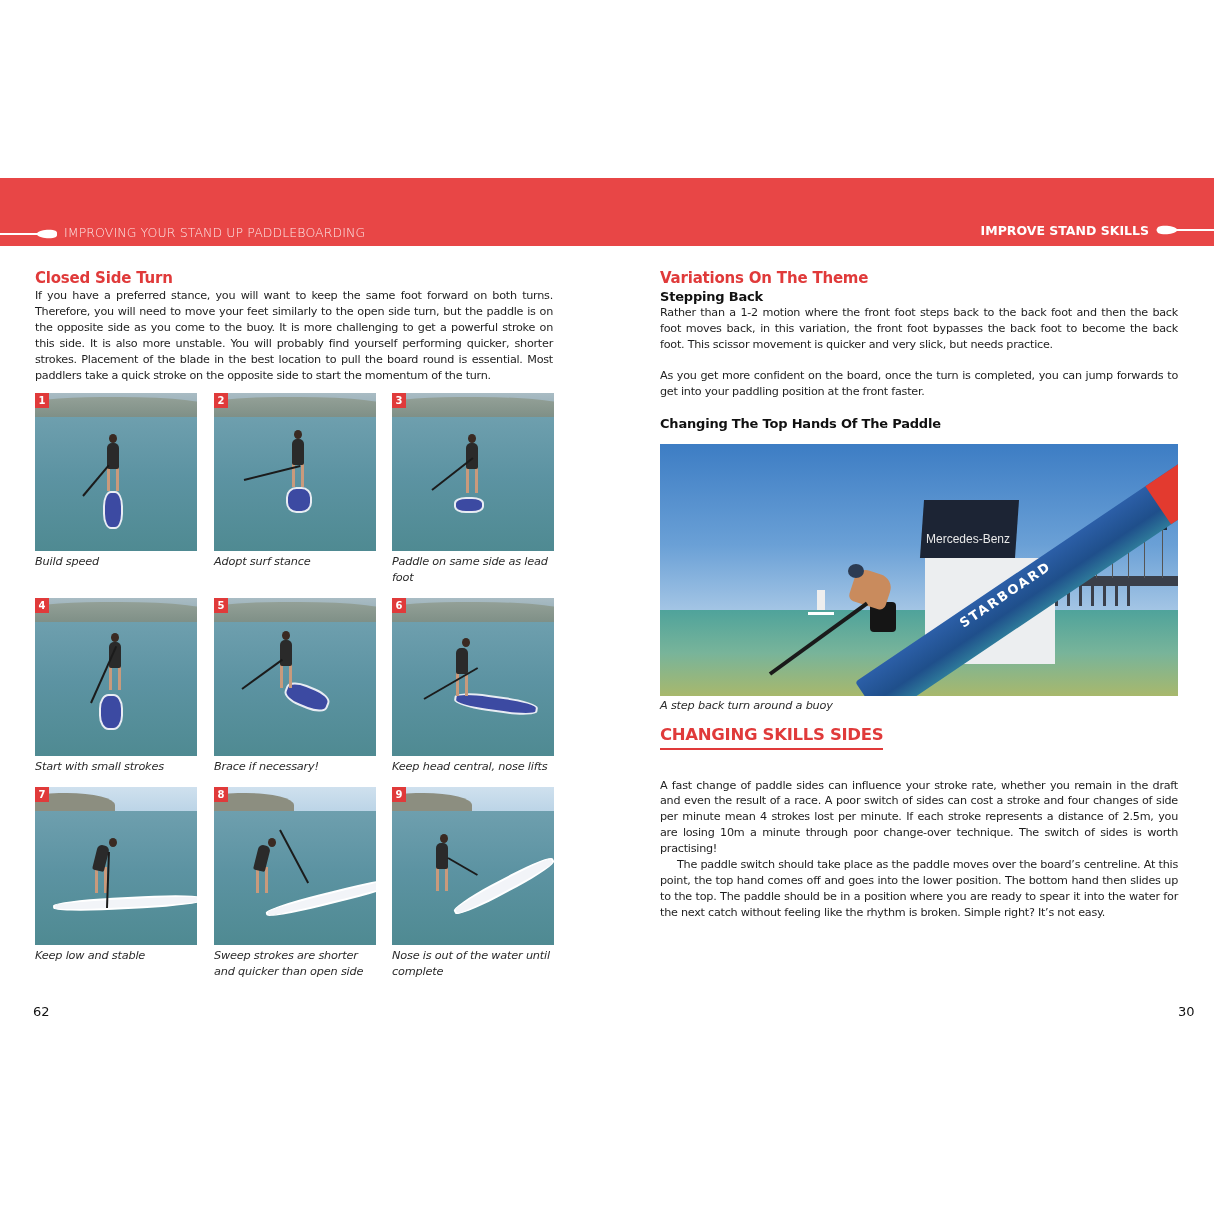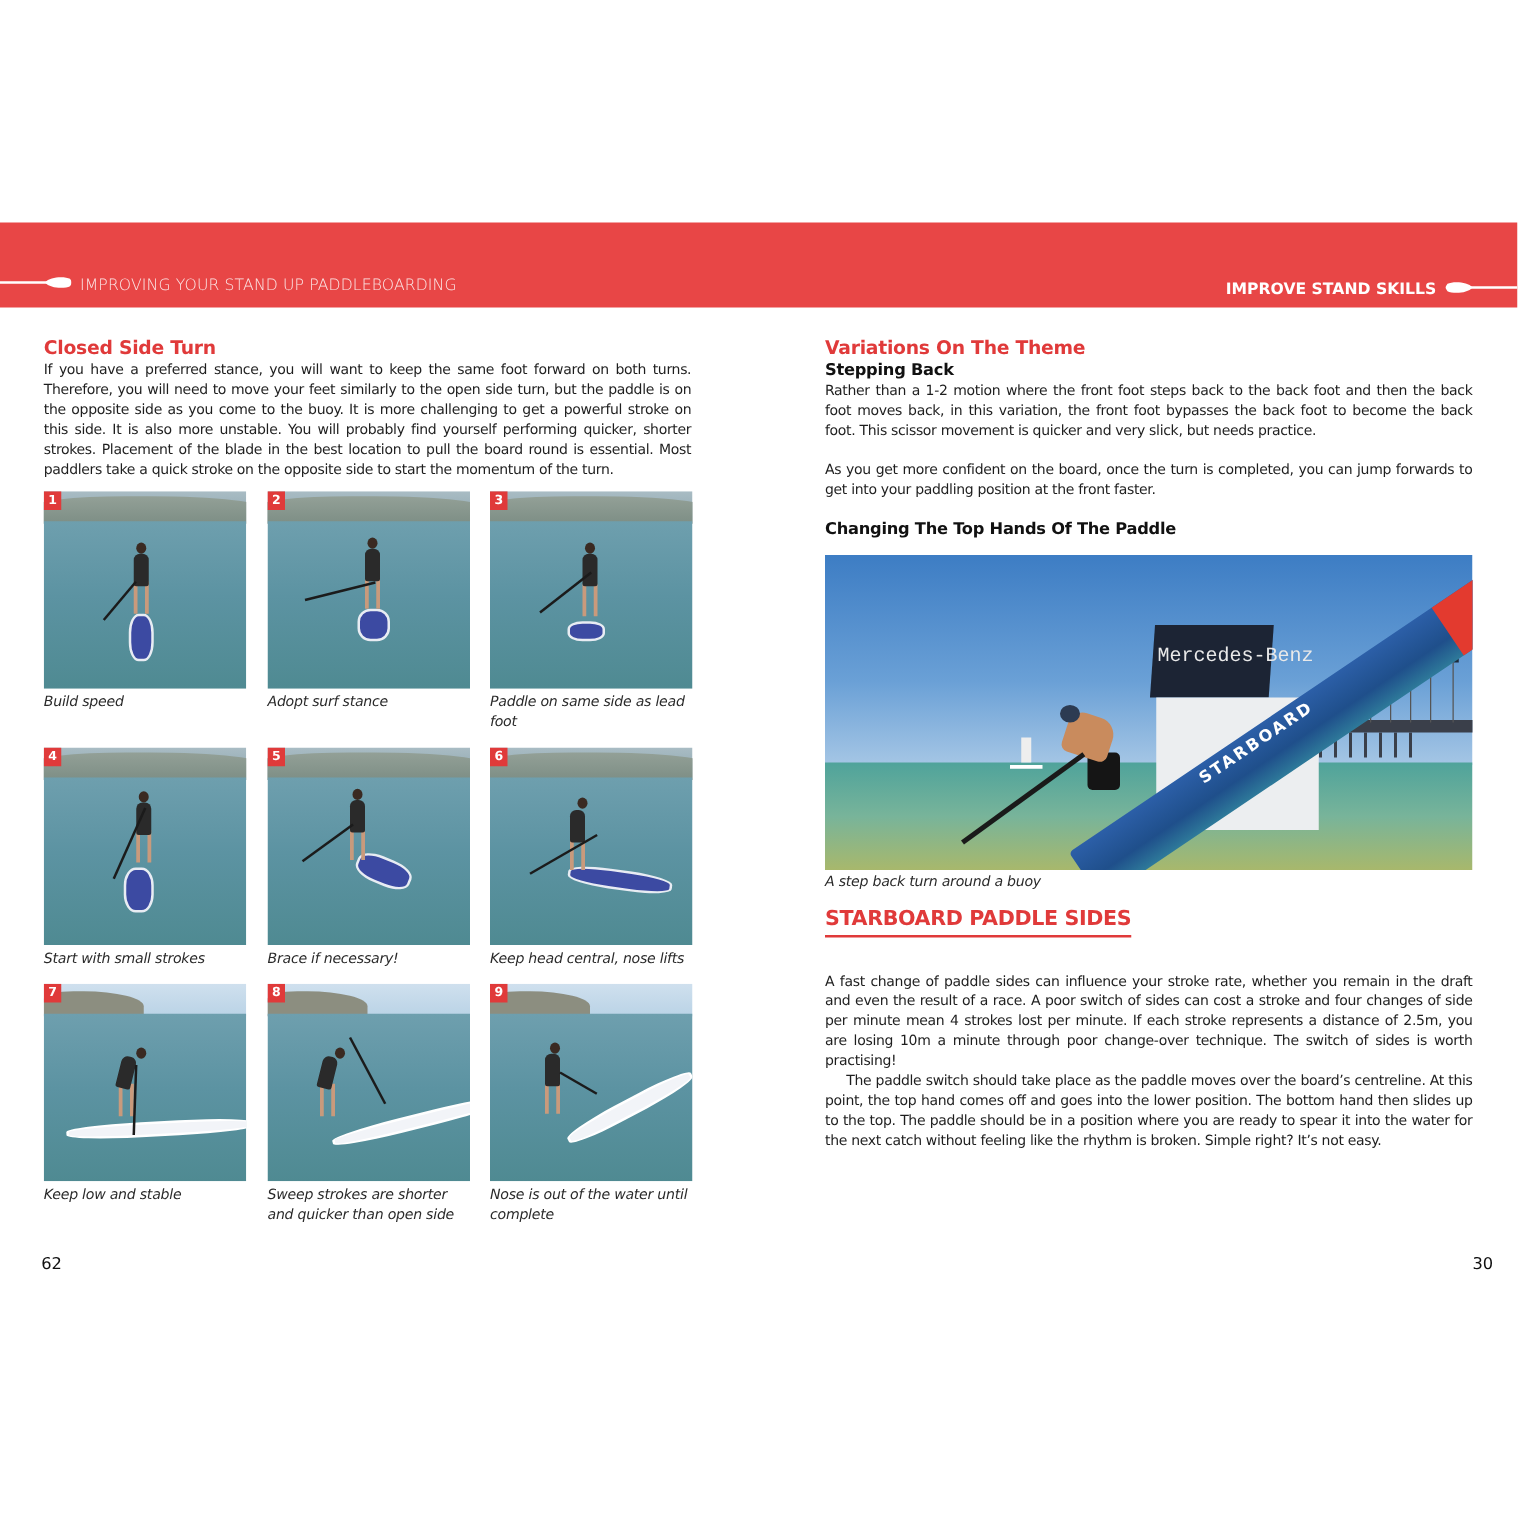--- a/index.html
+++ b/index.html
@@ -1,20 +1,20 @@
 <!DOCTYPE html>
 <html><head>
 <meta charset="utf-8">
 <style>
   * { box-sizing: border-box; margin: 0; padding: 0; }
   html, body { width: 1214px; height: 1214px; background: #ffffff; overflow: hidden; }
   body { position: relative; font-family: "DejaVu Sans", sans-serif; color: #1a1a1a; }
 
   .band { position: absolute; left: 0; top: 178px; width: 1214px; height: 68px; background: #e84646; }
-  .band-left { position: absolute; left: 0; top: 42px; height: 20px; display: flex; align-items: flex-start; }
+  .band-left { position: absolute; left: 0; top: 42px; height: 20px; display: flex; align-items: flex-end; }
   .band-right { position: absolute; right: 0; top: 42px; height: 20px; display: flex; align-items: center; }
   .band-title-left { color: #fbe6e6; font-family: "DejaVu Sans", sans-serif; font-size: 12.5px; letter-spacing: 0.1px; margin-left: 7px; font-weight: 300; }
   .band-title-right { color: #ffffff; font-family: "DejaVu Sans", sans-serif; font-weight: bold; font-size: 12.5px; margin-right: 7px; }
   .paddle svg { display: block; }
 
   .col { position: absolute; }
   .col-left { left: 35px; top: 268px; width: 518px; }
   .col-right { left: 660px; top: 268px; width: 518px; }
 
   .h-red { color: #e03a3a; font-family: "DejaVu Sans", sans-serif; font-weight: bold; font-size: 15px; line-height: 20px; letter-spacing: -0.2px; }
@@ -40,21 +40,21 @@
   .caption { font-family: "DejaVu Sans", sans-serif; font-style: italic; font-size: 11.3px; line-height: 16px; color: #2a2a2a; margin-top: 3px; letter-spacing: -0.2px; }
 
   .big-photo { position: relative; width: 518px; height: 252px; overflow: hidden; margin-top: 12px; }
   .big-sky { position: absolute; left: 0; top: 0; right: 0; height: 168px; background: linear-gradient(#3d7dc4 0%, #6aa0d6 60%, #a5c6e5 100%); }
   .big-sea { position: absolute; left: 0; top: 166px; right: 0; bottom: 0; background: linear-gradient(#4fa39b 0%, #78b49a 50%, #a8b86c 100%); }
   .big-board { position: absolute; left: 190px; top: 110px; width: 440px; height: 46px; background: linear-gradient(#2c5fa8, #1f4f8b 60%, #2e7a9a); transform: rotate(-34deg); transform-origin: left center; border-radius: 6px 40px 40px 6px; }
   .big-board-tip { position: absolute; right: 0; top: 0; width: 90px; height: 46px; background: #e33a2f; border-radius: 0 40px 40px 0; }
   .big-board-text { position: absolute; left: 120px; top: 4px; color: #fff; font-size: 13px; font-weight: bold; letter-spacing: 2px; font-family: "DejaVu Sans", sans-serif; }
   .buoy-top { position: absolute; left: 262px; top: 56px; width: 95px; height: 58px; background: #1c2434; transform: skewX(-4deg); }
   .buoy-bottom { position: absolute; left: 265px; top: 114px; width: 130px; height: 106px; background: #eceef0; }
-  .buoy-text { position: absolute; left: 266px; top: 72px; color: #e9e9e9; font-family: Liberation Mono, monospace; font-size: 16px; }
+  .buoy-text { position: absolute; left: 266px; top: 88px; color: #e9e9e9; font-family: Liberation Sans, sans-serif; font-size: 12px; }
   .flag { position: absolute; width: 4px; height: 18px; background: #1e2a3a; }
   .pole { position: absolute; width: 1px; background: #555; }
   .pier { position: absolute; left: 395px; top: 132px; width: 125px; height: 10px; background: #3a3f4a; }
   .pier-legs { position: absolute; left: 395px; top: 142px; width: 80px; height: 20px; background: repeating-linear-gradient(90deg, #3a3f4a 0 3px, transparent 3px 12px); }
   .rider-body { position: absolute; left: 192px; top: 128px; width: 38px; height: 34px; background: #c98b5d; border-radius: 12px 14px 6px 6px; transform: rotate(18deg); }
   .rider-head { position: absolute; left: 188px; top: 120px; width: 16px; height: 14px; background: #2c3b52; border-radius: 50%; }
   .rider-shorts { position: absolute; left: 210px; top: 158px; width: 26px; height: 30px; background: #151515; border-radius: 4px; }
   .big-paddle { position: absolute; left: 110px; top: 228px; width: 120px; height: 4px; background: #1a1a1a; transform: rotate(-36deg); transform-origin: left center; }
   .bg-paddler { position: absolute; left: 157px; top: 146px; width: 8px; height: 20px; background: #eee; }
   .bg-board { position: absolute; left: 148px; top: 168px; width: 26px; height: 3px; background: #fff; }
@@ -268,21 +268,21 @@
     <div class="rider-body"></div>
     <div class="rider-head"></div>
     <div class="big-paddle"></div>
     <div class="big-board" style="left:208px; top:234px;">
       <div class="big-board-text">STARBOARD</div>
       <div class="big-board-tip"></div>
     </div>
   </div>
   <div class="caption" style="margin-top:2px;">A step back turn around a buoy</div>
 
-  <div class="section-head">STARBOARD PADDLE SIDES</div>
+  <div class="section-head">CHANGING SKILLS SIDES</div>
 
   <div style="margin-top:28px;">
     <p class="body">A fast change of paddle sides can influence your stroke rate, whether you remain in the draft and even the result of a race. A poor switch of sides can cost a stroke and four changes of side per minute mean 4 strokes lost per minute. If each stroke represents a distance of 2.5m, you are losing 10m a minute through poor change-over technique. The switch of sides is worth practising!</p>
     <p class="body indent">The paddle switch should take place as the paddle moves over the board’s centreline. At this point, the top hand comes off and goes into the lower position. The bottom hand then slides up to the top. The paddle should be in a position where you are ready to spear it into the water for the next catch without feeling like the rhythm is broken. Simple right? It’s not easy.</p>
   </div>
 </div>
 
 <div class="page-num" style="left:1178px;">30</div>
 
 </body></html>

